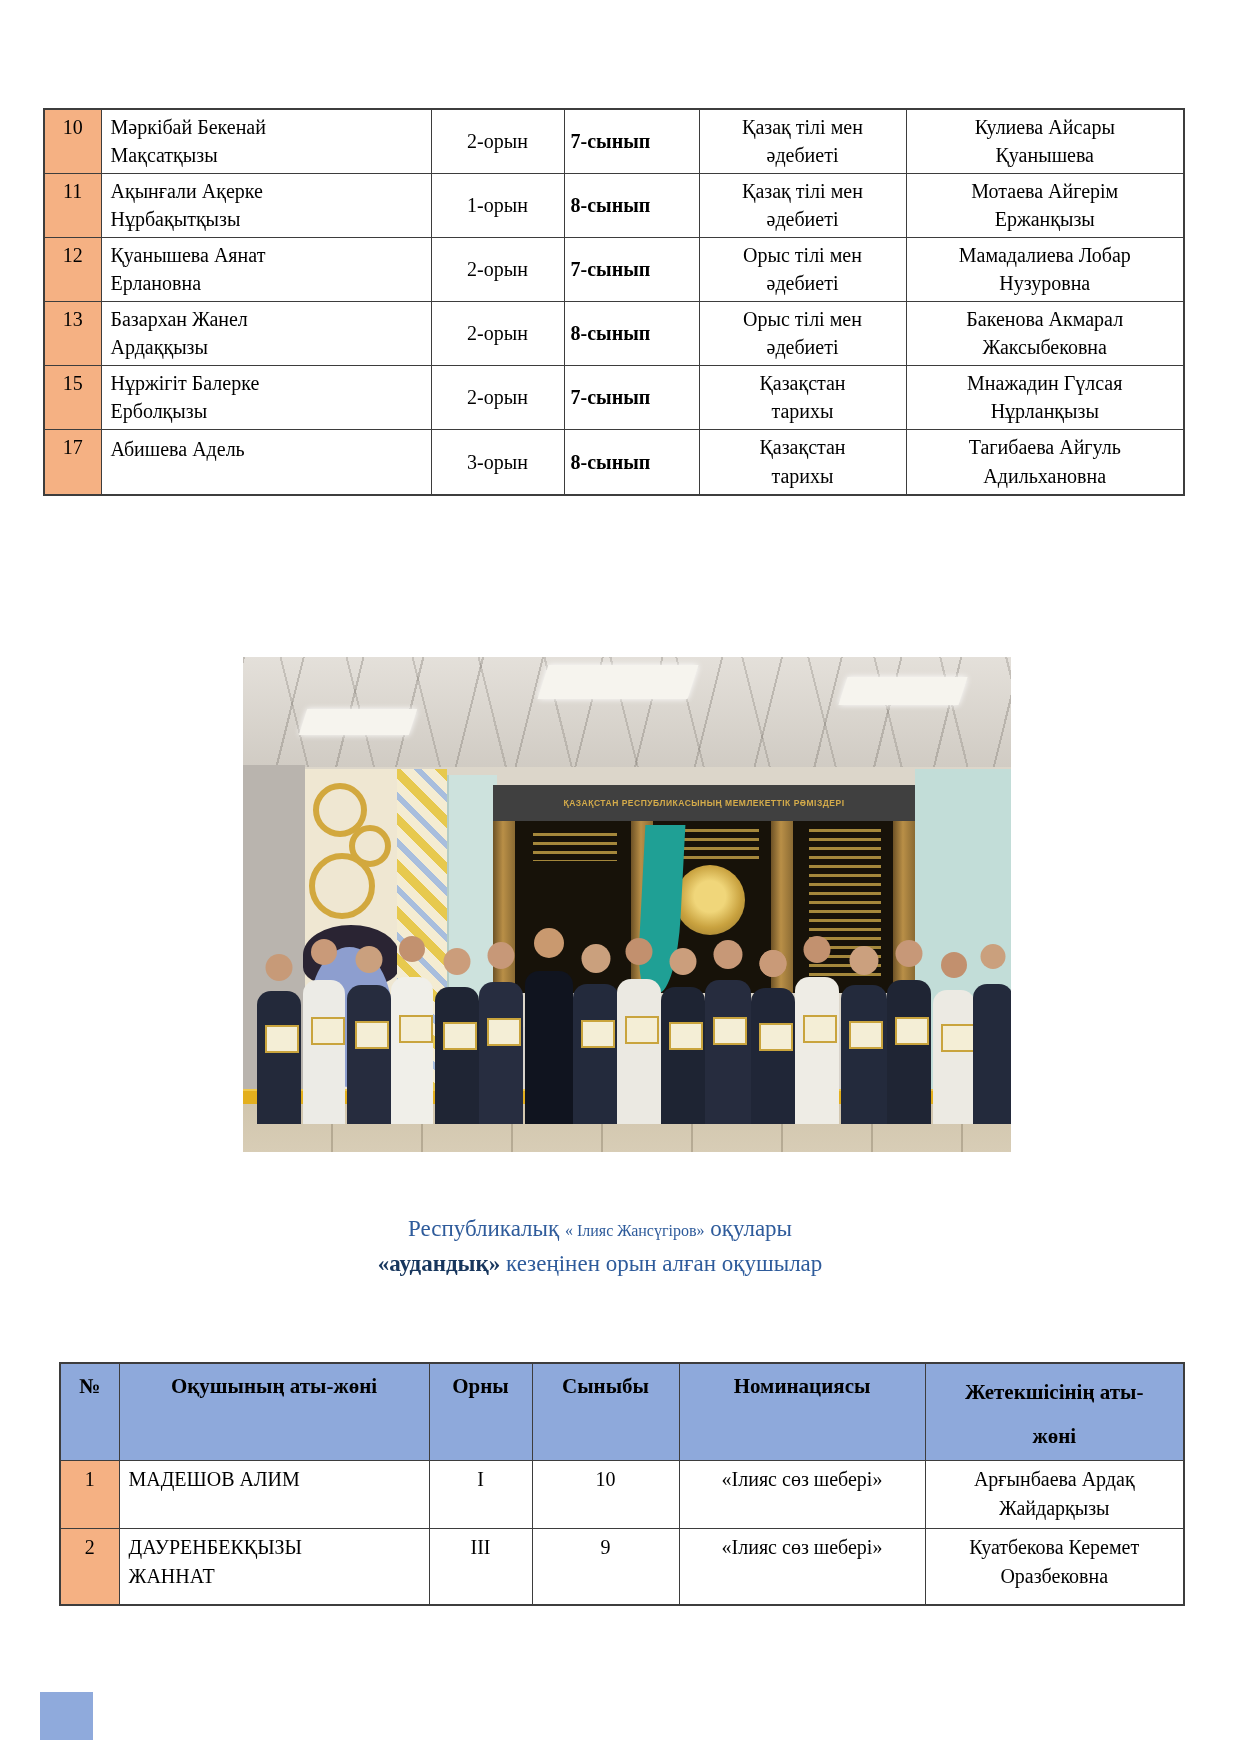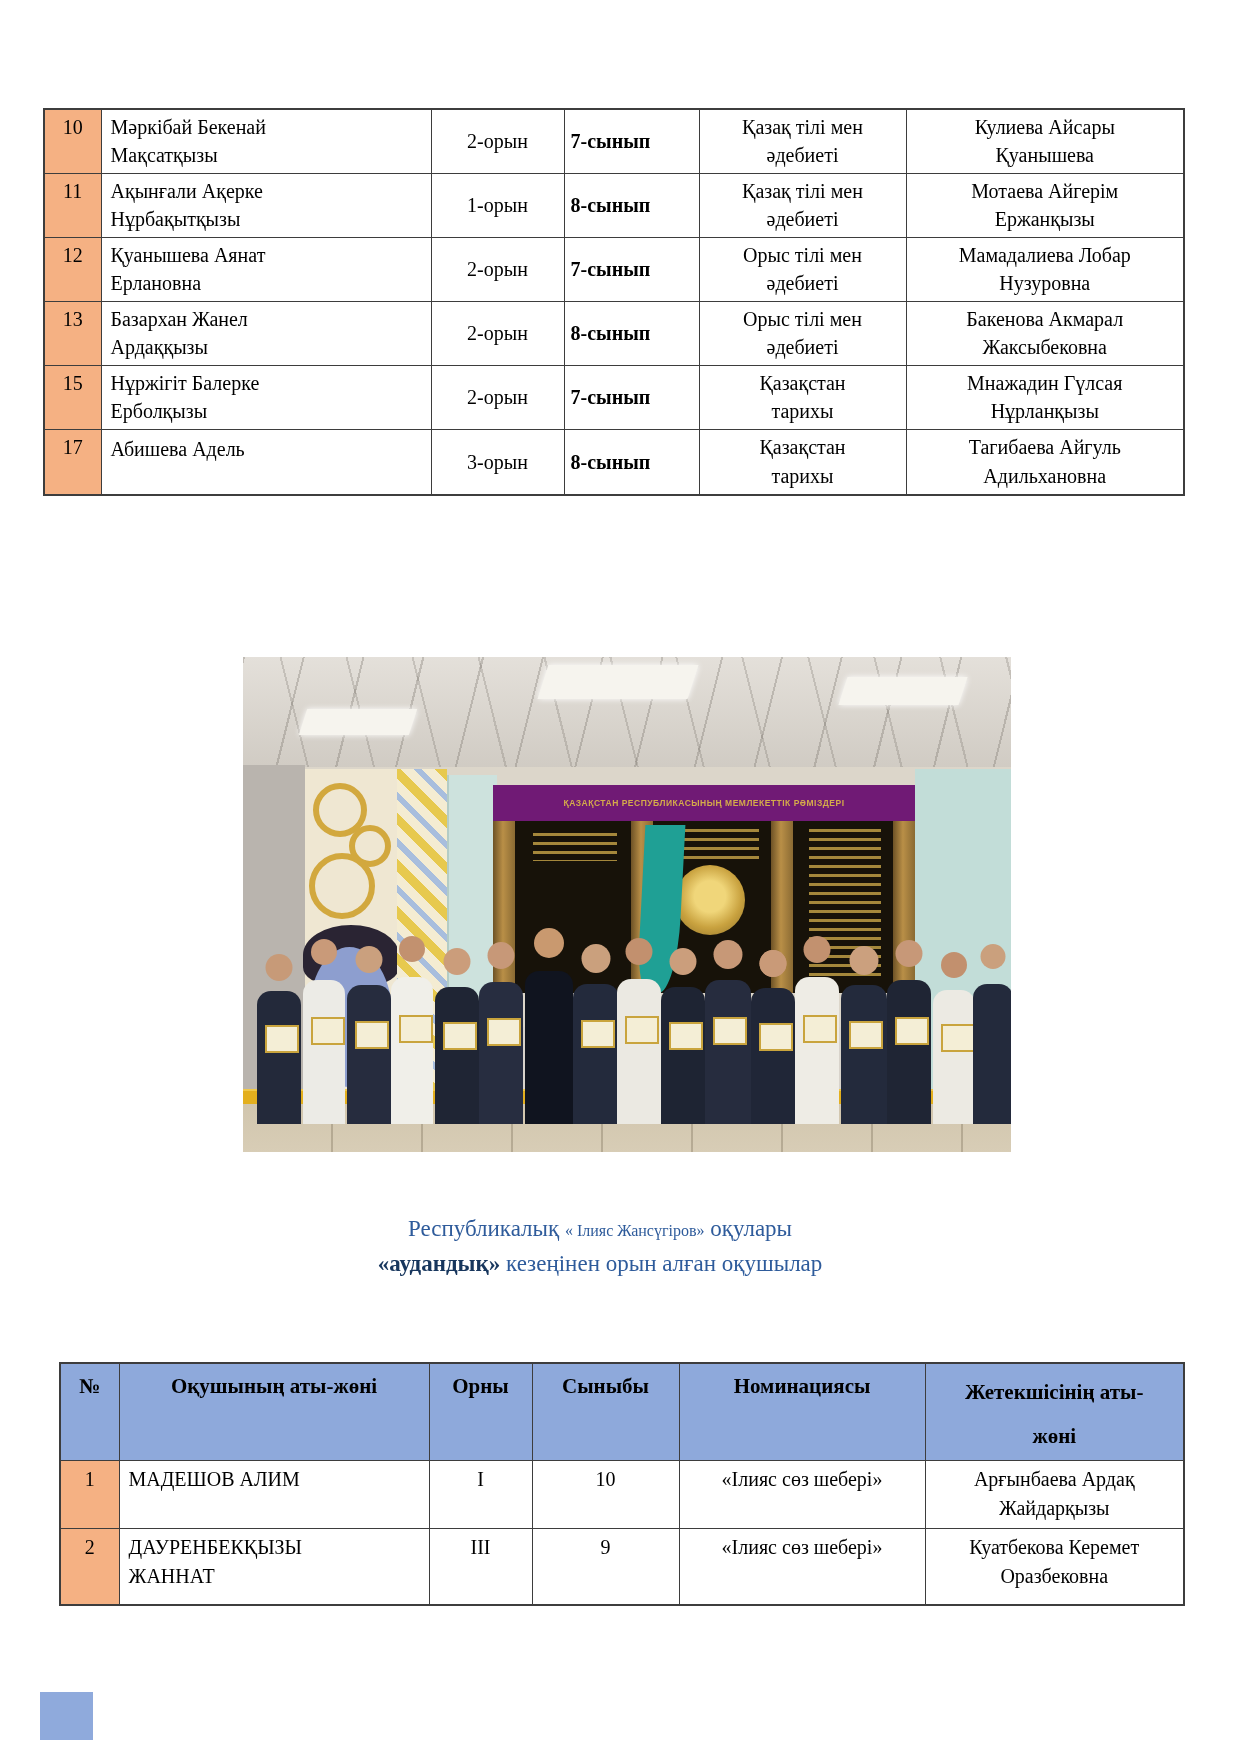--- a/index.html
+++ b/index.html
@@ -50,21 +50,21 @@
   .ph-mural{position:absolute;left:62px;top:112px;width:92px;height:336px;background:#efe7d2;}
   .ph-ring{position:absolute;border:6px solid #d2a83e;border-radius:50%;}
   .ph-face{position:absolute;left:66px;top:290px;width:84px;height:140px;background:#8d9ecf;
            border-radius:48% 52% 40% 46%;}
   .ph-hair{position:absolute;left:60px;top:268px;width:96px;height:60px;background:#2a2433;
            border-radius:50% 50% 30% 30%;}
   .ph-ornband{position:absolute;left:154px;top:112px;width:50px;height:336px;
      background:repeating-linear-gradient(45deg,#e7c94e 0 9px,#f4ecd2 9px 18px,#a8bedd 18px 24px,#f4ecd2 24px 33px);}
   .ph-column{position:absolute;left:204px;top:118px;width:48px;height:330px;background:#cde2dd;
      border-left:2px solid #b3ccc6;}
-  .ph-band{position:absolute;left:250px;top:128px;width:422px;height:36px;background:#701a75;
+  .ph-band{position:absolute;left:250px;top:128px;width:422px;height:36px;background:#404040;
      color:#d4ab4a;font-family:"Liberation Sans",sans-serif;font-size:8.5px;font-weight:bold;
      letter-spacing:.5px;text-align:center;line-height:36px;white-space:nowrap;}
   .ph-panelzone{position:absolute;left:250px;top:164px;width:422px;height:172px;background:#171209;}
   .ph-pillar{position:absolute;top:164px;width:22px;height:172px;
      background:linear-gradient(90deg,#6d5226,#b98f47 45%,#8a6a33);}
   .ph-emblem{position:absolute;left:432px;top:208px;width:70px;height:70px;border-radius:50%;
      background:radial-gradient(circle at 50% 45%,#f0d67a 0 30%,#c9a23f 60%,#8a6c28);}
   .ph-flag{position:absolute;left:398px;top:168px;width:40px;height:168px;background:#1fa095;
      border-radius:0 0 45% 30%;transform:skewX(-3deg);}
   .ph-goldtext{position:absolute;background:

